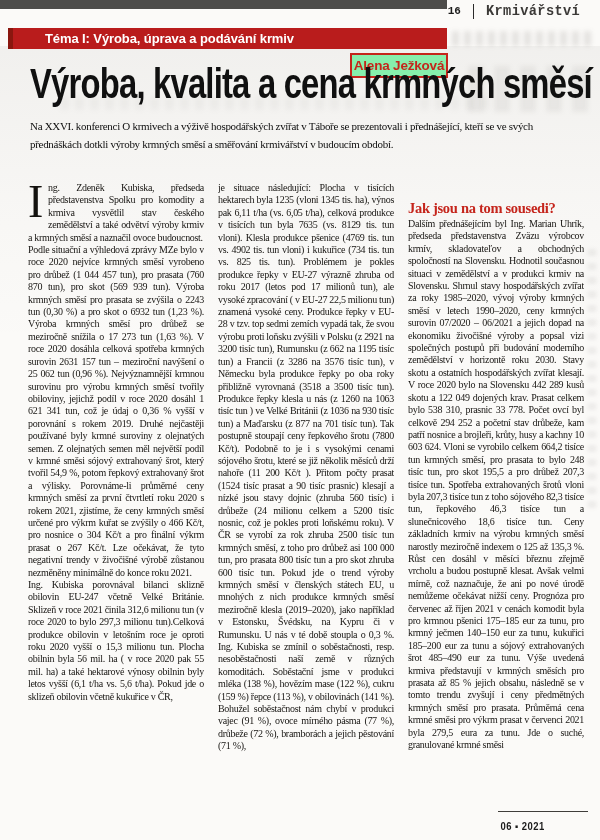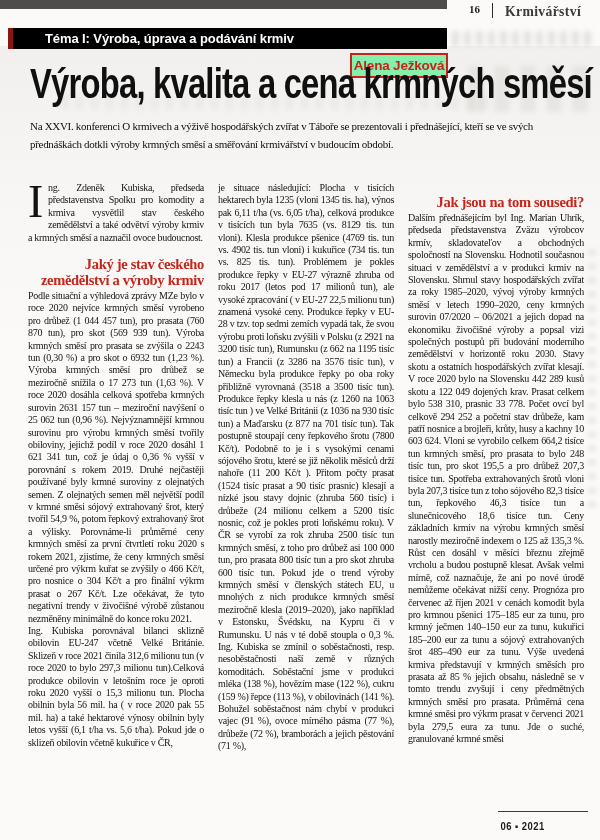--- a/index.html
+++ b/index.html
@@ -19,30 +19,30 @@
     background:repeating-linear-gradient(90deg, rgba(110,105,100,.30) 0 7px, transparent 7px 12px); }
   .ghost-b { top:66px; left:468px; width:126px; height:46px;
     background:repeating-linear-gradient(90deg, rgba(110,105,100,.16) 0 16px, transparent 16px 26px); }
   .ghost-c { top:96px; left:60px; width:430px; height:14px;
     background:repeating-linear-gradient(90deg, rgba(110,105,100,.10) 0 9px, transparent 9px 15px); }
   .ghost-d { top:250px; left:588px; width:8px; height:260px;
     background:repeating-linear-gradient(180deg, rgba(90,85,80,.25) 0 5px, transparent 5px 14px); }
 
   
   .topstrip { position:absolute; top:0; left:0; width:447px; height:9px; background:#4d4c4a; }
-  .masthead { position:absolute; top:3px; right:14px; display:flex; align-items:flex-start; gap:12px;
-    font-family:Liberation Serif, serif; }
+  .masthead { position:absolute; top:3px; right:14px; display:flex; align-items:center; gap:12px;
+    font-family:Liberation Mono, monospace; }
   .pagenum { font-weight:bold; font-size:11px; color:#1c1c1c; }
   .mast-divider { width:1px; height:15px; background:#2a2a2a; }
   .magtitle { font-weight:bold; font-size:14.5px; color:#3b3937; letter-spacing:.4px;
     transform:scaleX(.94); transform-origin:left center; }
 
   
   .themebar { position:absolute; top:28px; left:8px; width:434px; height:21px;
-    background:#000000; border-left:5px solid #8a170f; }
+    background:#b91c1c; border-left:5px solid #8a170f; }
   .themebar-label { display:block; color:#fff; font-family:"Liberation Sans", sans-serif;
     font-weight:bold; font-size:13px; line-height:21px; padding-left:32px;
     white-space:nowrap; letter-spacing:-.1px; }
   .author-box { position:absolute; top:25px; left:350px; width:94px; height:21px;
     background:#86efac; border:2px solid #c4251b; color:#c4251b;
     font-family:"Liberation Sans", sans-serif; font-weight:bold; font-size:13.5px;
     text-align:center; line-height:21px; letter-spacing:-.2px;margin-top:28px; }
 
   
   .title { position:absolute; left:30px; top:60px; margin:0; color:#101010;
@@ -54,21 +54,21 @@
 
   
   .columns { position:absolute; left:28px; top:182px; width:556px; height:634px;
     display:flex; gap:14px; overflow:hidden; }
   .col { width:176px; overflow:hidden; text-align:justify; color:#171512;
     font-size:10px; line-height:12.4px; letter-spacing:-.3px; hyphens:auto; }
   .col p { margin:0; }
   .dropcap { float:left; font-size:46px; line-height:37px; padding:1px 5px 0 0;
     color:#14120f; }
   .redhead { color:#c5251c; font-weight:bold; font-size:14.5px; line-height:16px;
-    letter-spacing:-.3px; margin:12px 0 2px; text-align:right;
+    letter-spacing:-.3px; margin:18px 0 2px; text-align:left;
     font-family:"Liberation Serif", serif; }
 
   
   .footer { position:absolute; right:12px; bottom:6px; width:90px; text-align:left;
     font-family:"Liberation Sans", sans-serif; }
   .footer-rule { display:block; height:1px; background:#3f3d3a; margin:0 0 4px 0; }
   .issue { display:inline-block; font-weight:bold; font-size:10.5px; color:#1a1a1a;
     transform:scaleX(.9); letter-spacing:.5px; }
 </style>
 </head>
@@ -96,21 +96,20 @@
   <div class="author-box">Alena Ježková</div>
 
   <h1 class="title">Výroba, kvalita a cena krmných směsí</h1>
 
   <p class="lead">Na XXVI. konferenci O krmivech a výživě hospodářských zvířat v Táboře se prezentovali i přednášející, kteří se ve svých přednáškách dotkli výroby krmných směsí a směřování krmivářství v budoucím období.</p>
 
   <div class="columns">
 
     <div class="col">
       <p><span class="dropcap">I</span><span>ng. Zdeněk Kubiska, předseda představenstva Spolku pro komodity a krmiva vysvětlil stav českého zemědělství a také odvětví výroby krmiv a krmných směsí a naznačil ovoce budoucnost.</span></p>
-      <h2 class="redhead">Jaký je stav českého zemědělství a výroby krmiv</h2>
       <p>Podle situační a výhledová zprávy MZe bylo v roce 2020 nejvíce krmných směsí vyrobeno pro drůbež (1 044 457 tun), pro prasata (760 870 tun), pro skot (569 939 tun). Výroba krmných směsí pro prasata se zvýšila o 2243 tun (0,30 %) a pro skot o 6932 tun (1,23 %). Výroba krmných směsí pro drůbež se meziročně snížila o 17 273 tun (1,63 %). V roce 2020 dosáhla celková spotřeba krmných surovin 2631 157 tun – meziroční navýšení o 25 062 tun (0,96 %). Nejvýznamnější krmnou surovinu pro výrobu krmných směsí tvořily obiloviny, jejichž podíl v roce 2020 dosáhl 1 621 341 tun, což je údaj o 0,36 % vyšší v porovnání s rokem 2019. Druhé nejčastěji používané byly krmné suroviny z olejnatých semen. Z olejnatých semen měl největší podíl v krmné směsi sójový extrahovaný šrot, který tvořil 54,9 %, potom řepkový extrahovaný šrot a výlisky. Porovnáme-li průměrné ceny krmných směsí za první čtvrtletí roku 2020 s rokem 2021, zjistíme, že ceny krmných směsí určené pro výkrm kuřat se zvýšily o 466 Kč/t, pro nosnice o 304 Kč/t a pro finální výkrm prasat o 267 Kč/t. Lze očekávat, že tyto negativní trendy v živočišné výrobě zůstanou nezměněny minimálně do konce roku 2021.</p>
       <p>Ing. Kubiska porovnával bilanci sklizně obilovin EU-247 včetně Velké Británie. Sklizeň v roce 2021 činila 312,6 milionu tun (v roce 2020 to bylo 297,3 milionu tun).Celková produkce obilovin v letošním roce je oproti roku 2020 vyšší o 15,3 milionu tun. Plocha obilnin byla 56 mil. ha ( v roce 2020 pak 55 mil. ha) a také hektarové výnosy obilnin byly letos vyšší (6,1 t/ha vs. 5,6 t/ha). Pokud jde o sklizeň obilovin včetně kukuřice v ČR,</p>
     </div>
 
     <div class="col">
       <p>je situace následující: Plocha v tisících hektarech byla 1235 (vloni 1345 tis. ha), výnos pak 6,11 t/ha (vs. 6,05 t/ha), celková produkce v tisících tun byla 7635 (vs. 8129 tis. tun vloni). Klesla produkce pšenice (4769 tis. tun vs. 4902 tis. tun vloni) i kukuřice (734 tis. tun vs. 825 tis. tun). Problémem je pokles produkce řepky v EU-27 výrazně zhruba od roku 2017 (letos pod 17 milionů tun), ale vysoké zpracování ( v EU-27 22,5 milionu tun) znamená vysoké ceny. Produkce řepky v EU-28 v tzv. top sedmi zemích vypadá tak, že svou výrobu proti loňsku zvýšili v Polsku (z 2921 na 3200 tisíc tun), Rumunsku (z 662 na 1195 tisíc tun) a Francii (z 3286 na 3576 tisíc tun), v Německu byla produkce řepky po oba roky přibližně vyrovnaná (3518 a 3500 tisíc tun). Produkce řepky klesla u nás (z 1260 na 1063 tisíc tun ) ve Velké Británii (z 1036 na 930 tisíc tun) a Maďarsku (z 877 na 701 tisíc tun). Tak postupně stoupají ceny řepkového šrotu (7800 Kč/t). Podobně to je i s vysokými cenami sójového šrotu, které se již několik měsíců drží nahoře (11 200 Kč/t ). Přitom počty prasat (1524 tisíc prasat a 90 tisíc prasnic) klesají a nízké jsou stavy dojnic (zhruba 560 tisíc) i drůbeže (24 milionu celkem a 5200 tisíc nosnic, což je pokles proti loňskému roku). V ČR se vyrobí za rok zhruba 2500 tisíc tun krmných směsí, z toho pro drůbež asi 100 000 tun, pro prasata 800 tisíc tun a pro skot zhruba 600 tisíc tun. Pokud jde o trend výroby krmných směsí v členských státech EU, u mnohých z nich produkce krmných směsí meziročně klesla (2019–2020), jako například v Estonsku, Švédsku, na Kypru či v Rumunsku. U nás v té době stoupla o 0,3 %. Ing. Kubiska se zmínil o soběstačnosti, resp. nesoběstačnosti naší země v různých komoditách. Soběstační jsme v produkci mléka (138 %), hovězím mase (122 %), cukru (159 %) řepce (113 %), v obilovinách (141 %). Bohužel soběstačnost nám chybí v produkci vajec (91 %), ovoce mírného pásma (77 %), drůbeže (72 %), bramborách a jejich pěstování (71 %),</p>
     </div>
 
     <div class="col">
       <h2 class="redhead">Jak jsou na tom sousedi?</h2>

